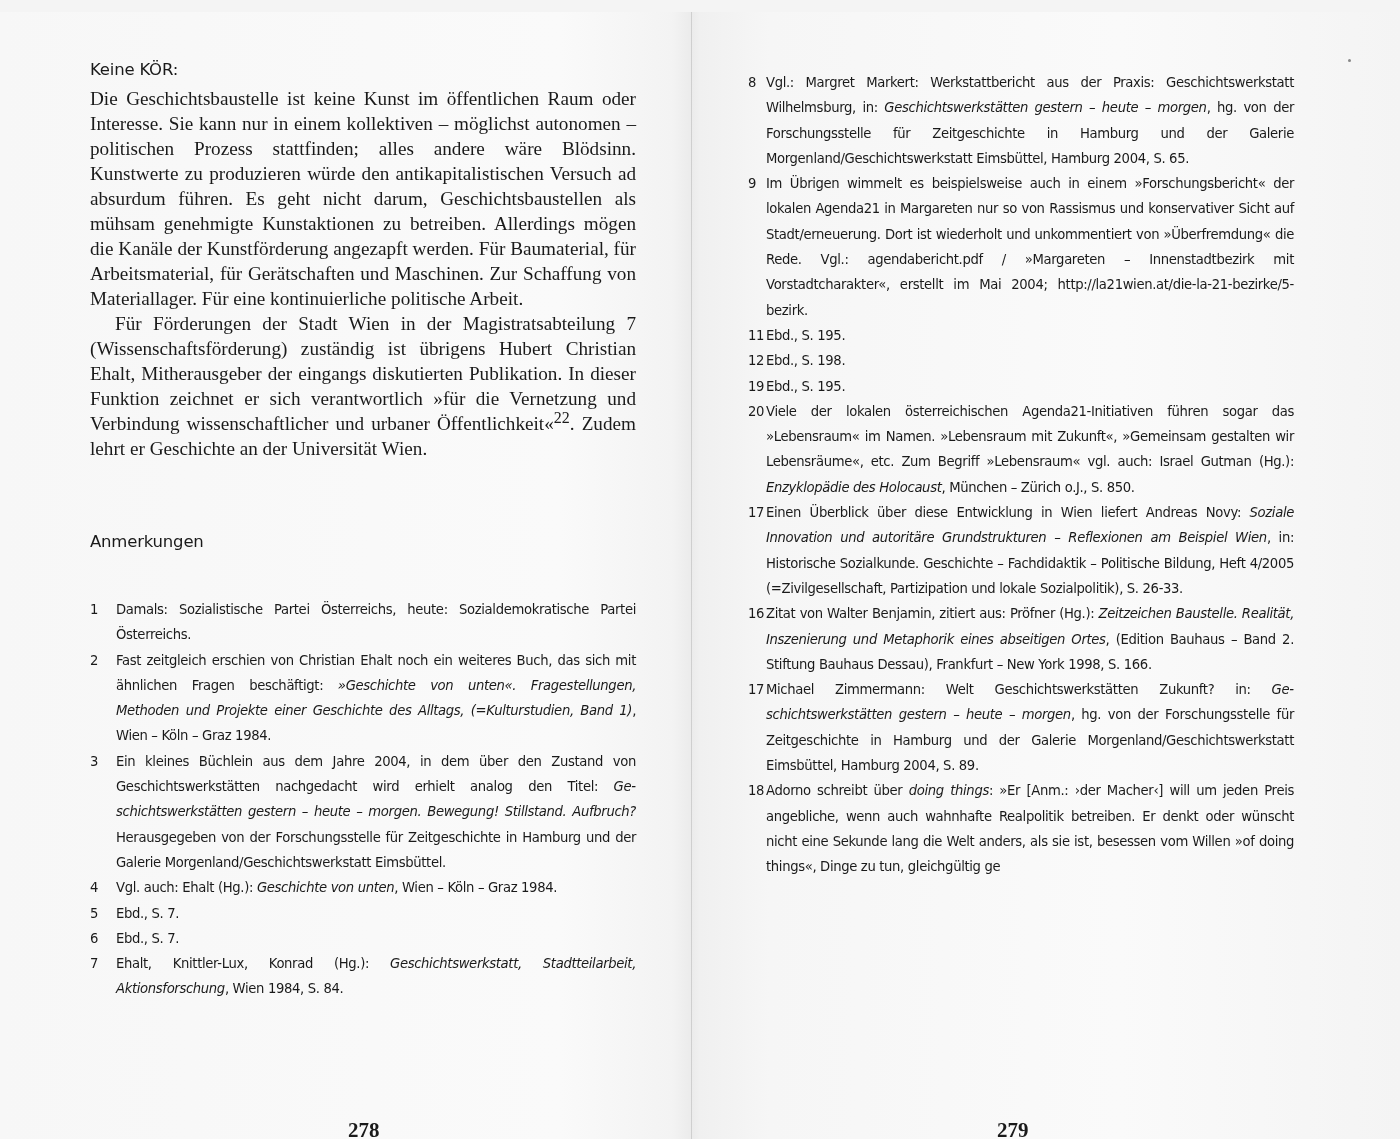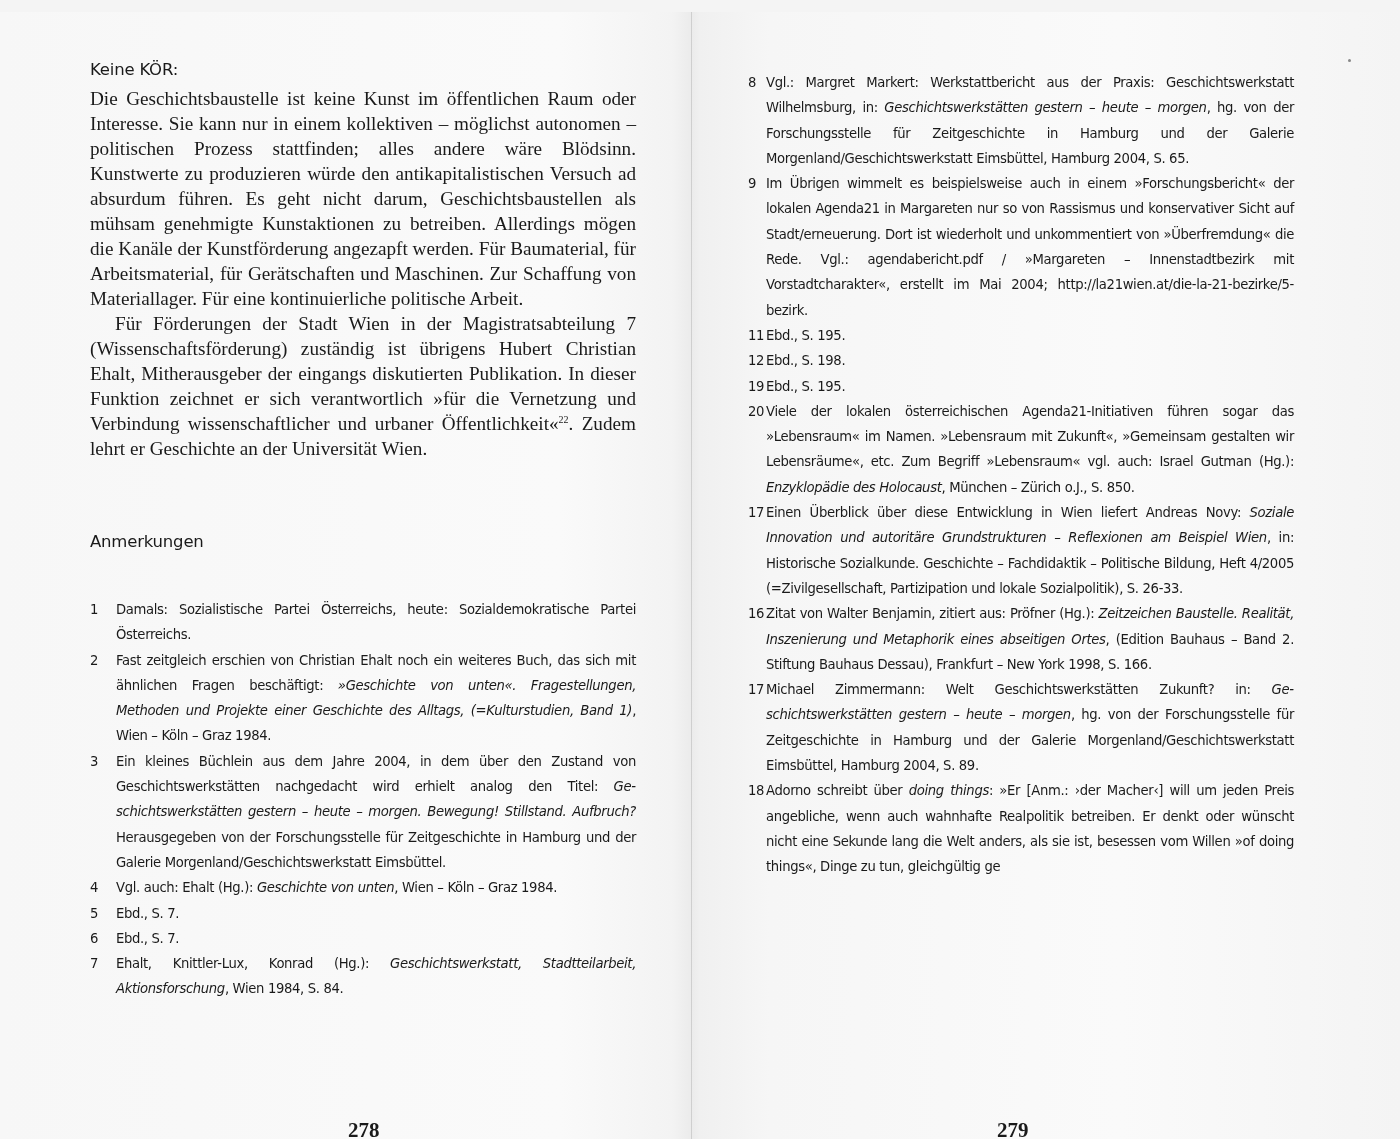--- a/index.html
+++ b/index.html
@@ -52,21 +52,21 @@
     }
     .section-label {
       font-family: "DejaVu Sans", "Liberation Sans", sans-serif;
       font-size: 16.5px;
       line-height: 20px;
       margin-bottom: 6px;
       letter-spacing: -0.2px;
     }
     .para { margin: 0; }
     .para.indent { text-indent: 25px; }
-    sup.fnref { font-size: 10px; line-height: 0; vertical-align: super; }
+    sup.fnref { font-size: 16px; line-height: 0; vertical-align: super; }
 
     .notes-heading {
       position: absolute;
       left: 90px;
       top: 520px;
       font-family: "DejaVu Sans", "Liberation Sans", sans-serif;
       font-size: 16.5px;
       letter-spacing: -0.2px;
     }
 

